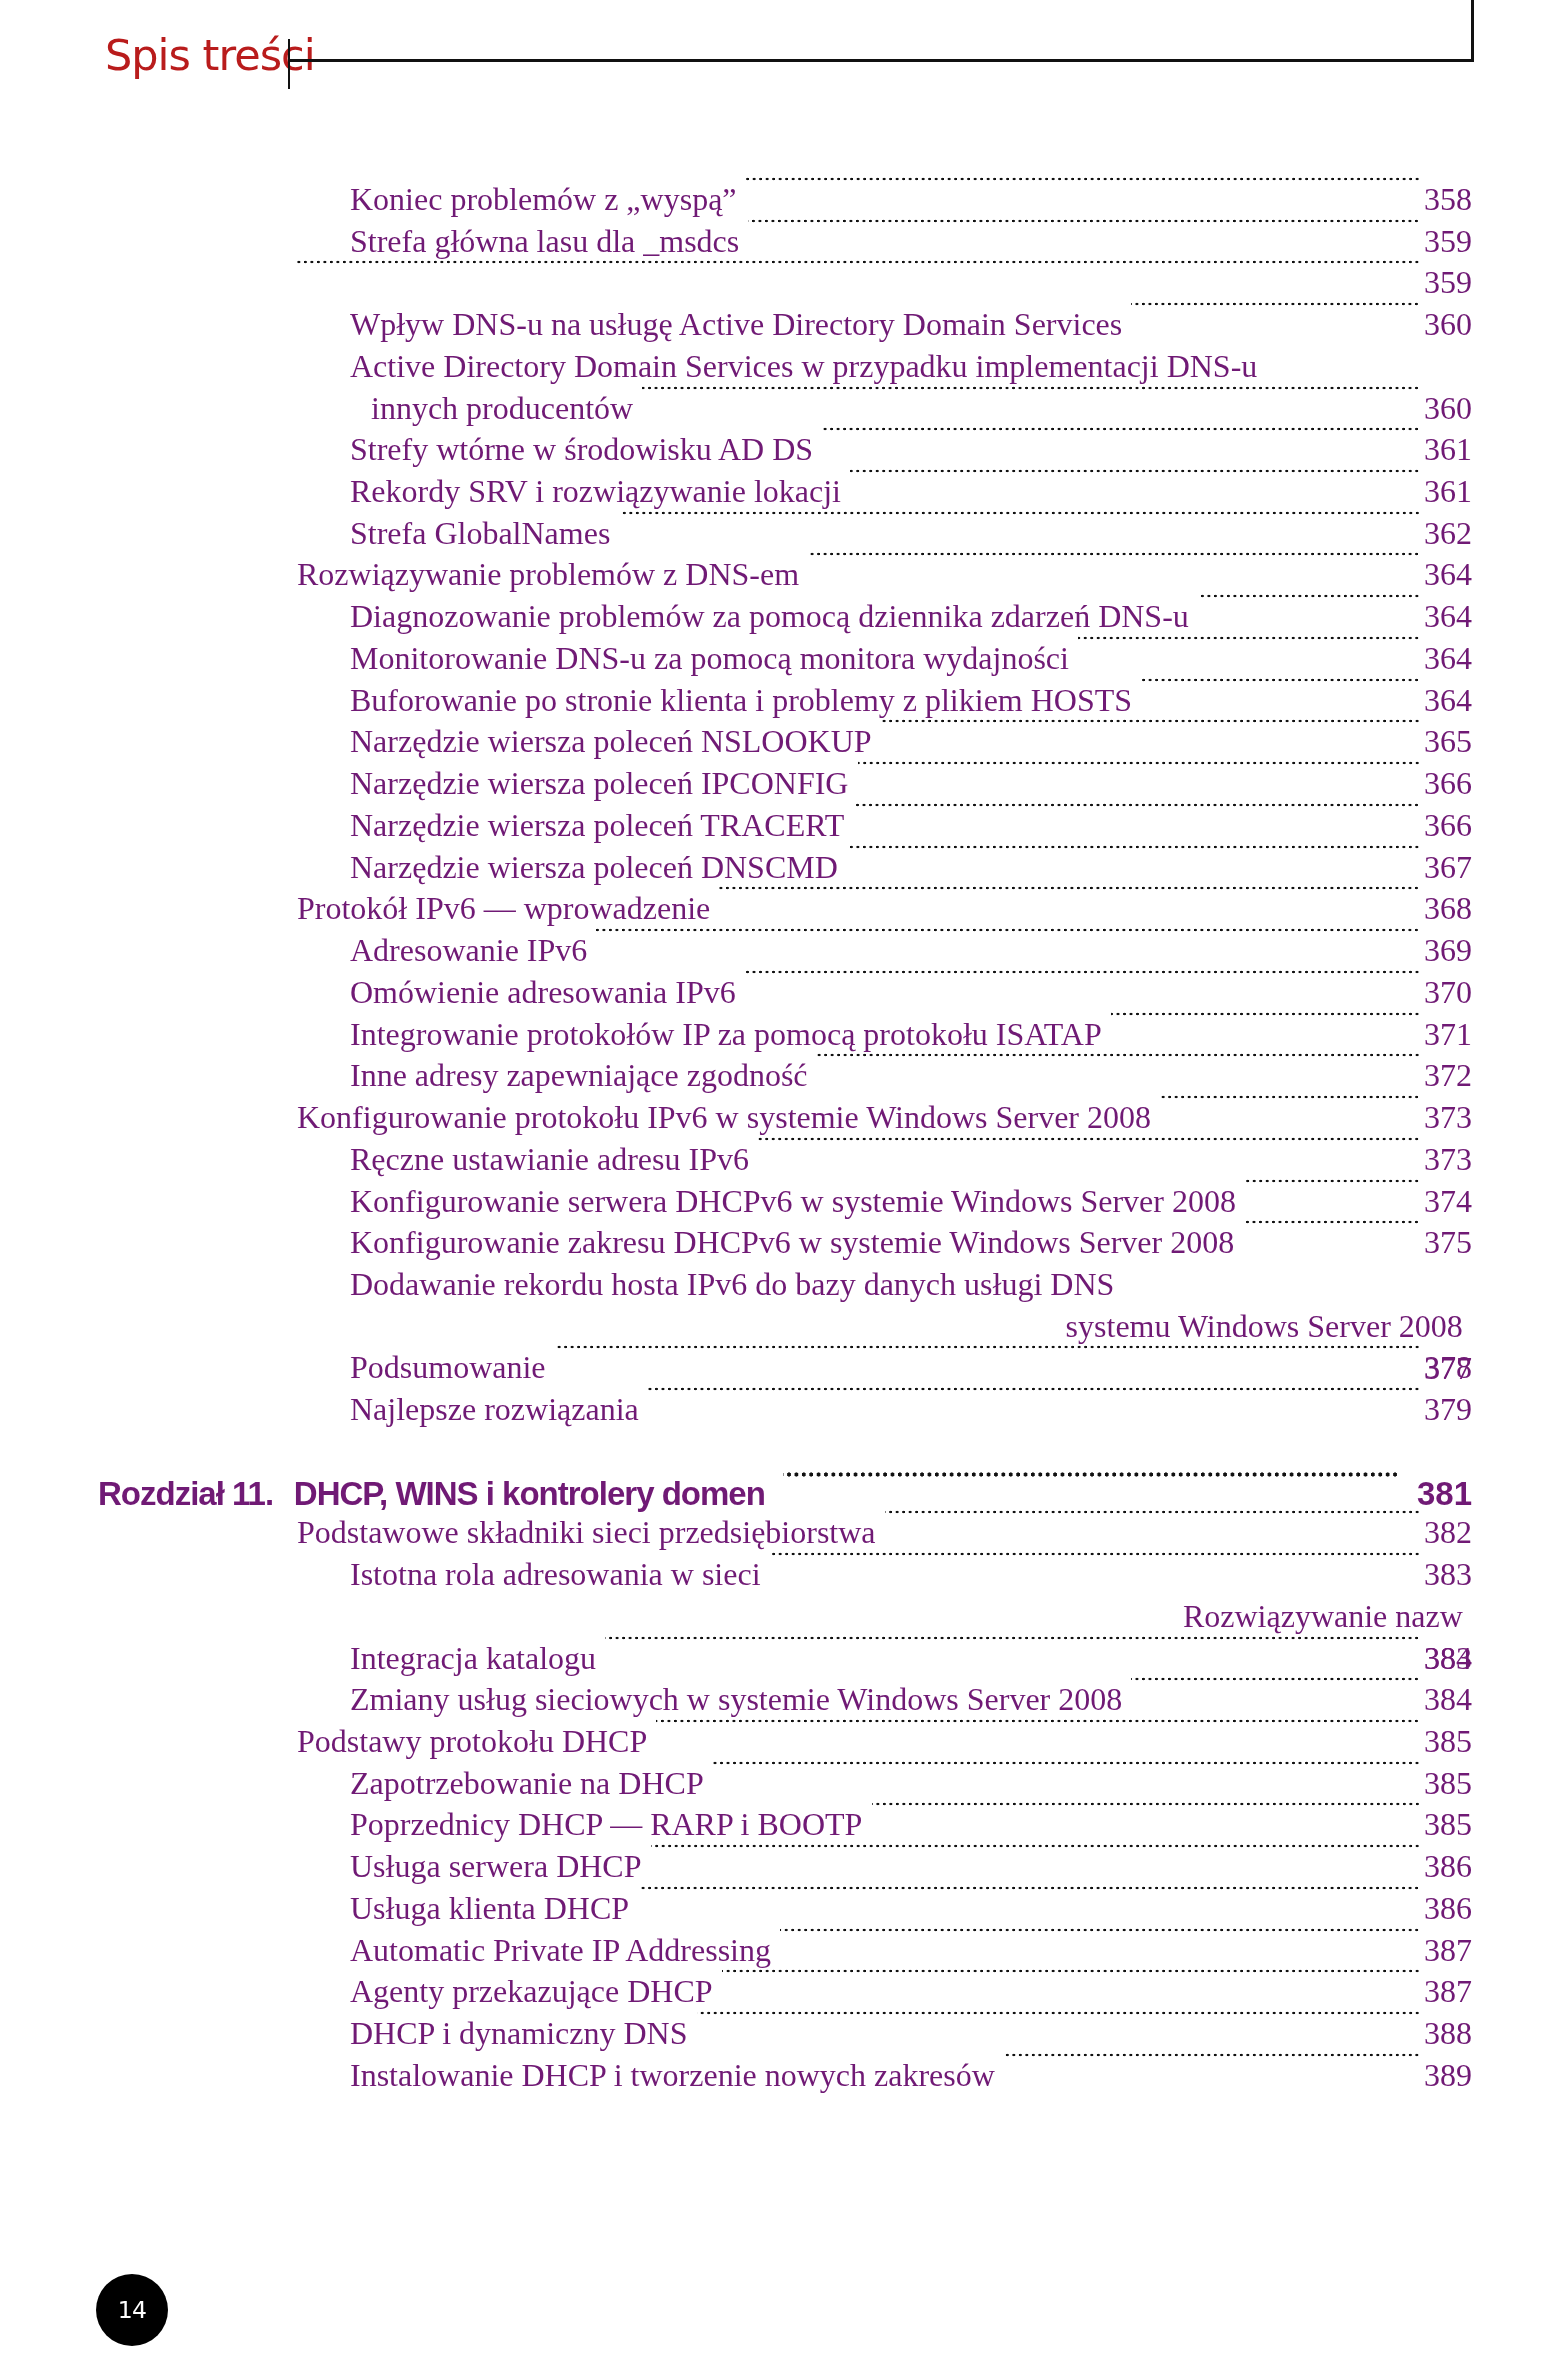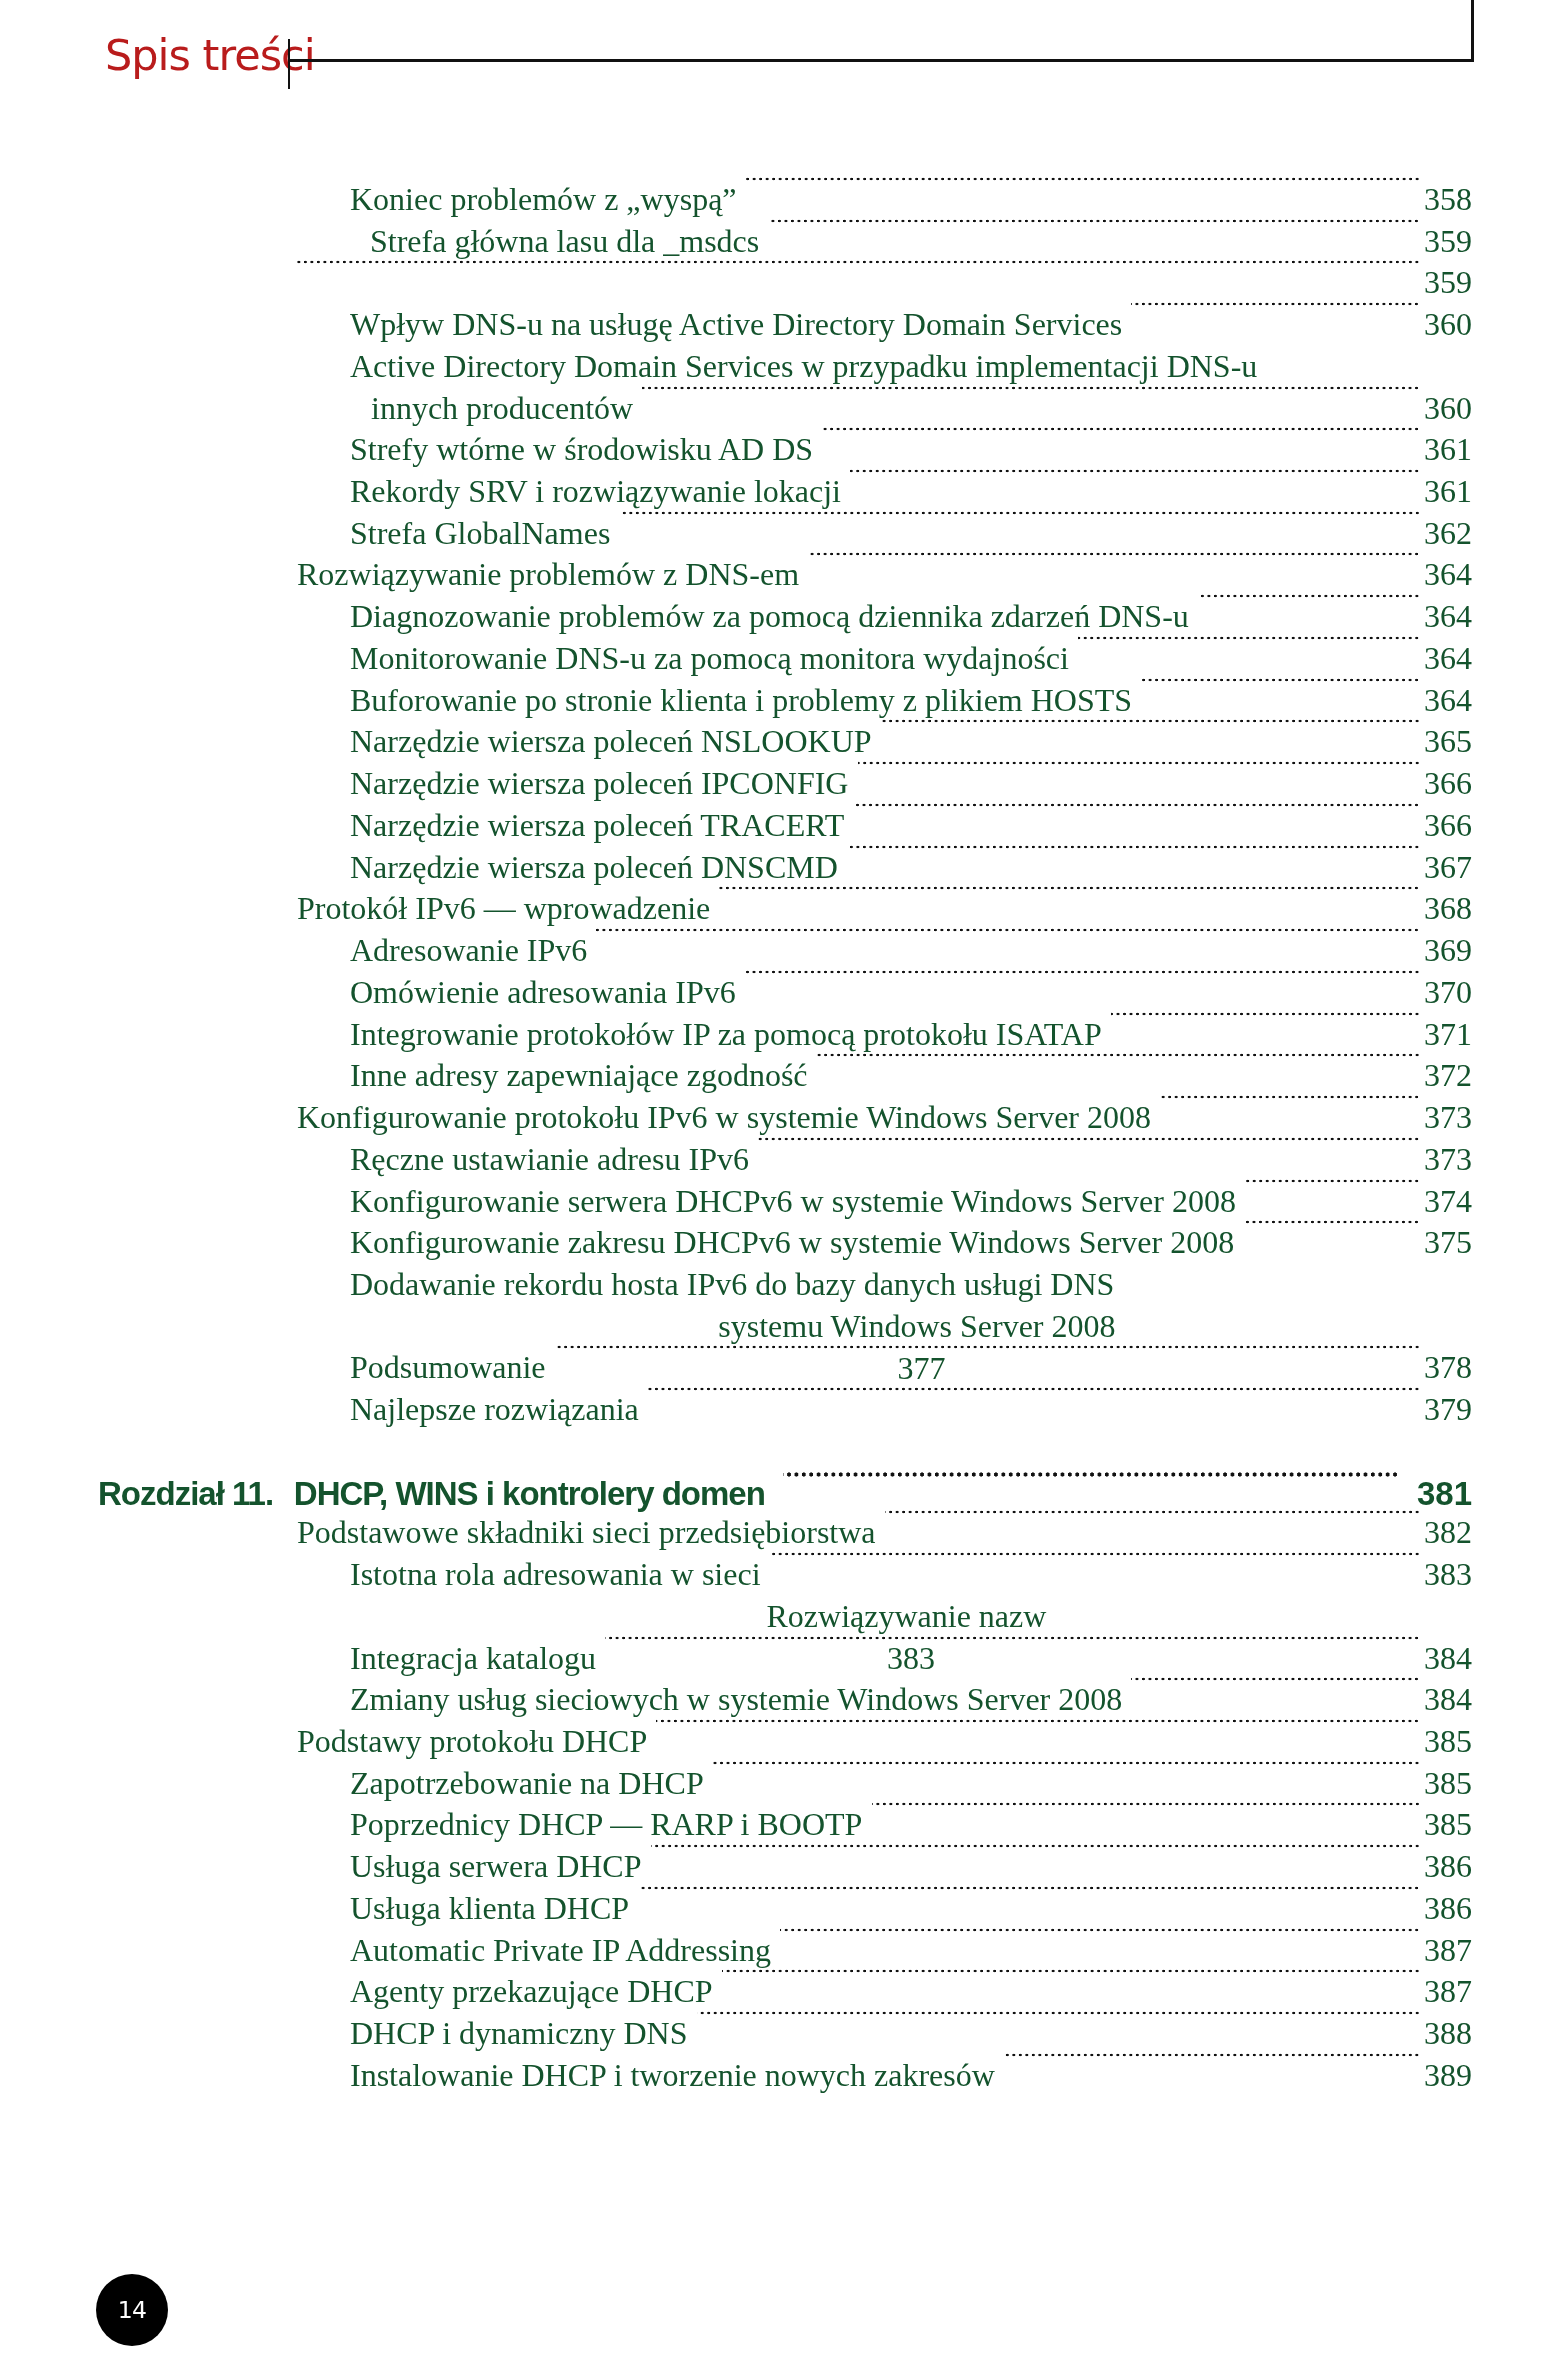--- a/index.html
+++ b/index.html
@@ -12,23 +12,23 @@
     font-family: "DejaVu Sans", sans-serif; font-size: 43px; line-height: 42px;
     letter-spacing: -1px; color: #b91c1c;
   }
   .head-tick { position: absolute; left: 288px; top: 39px; width: 2px; height: 50px; background: #111; }
   .head-rule { position: absolute; left: 288px; top: 59px; width: 1185px; height: 2.6px; background: #111; }
   .head-right { position: absolute; left: 1471px; top: 0px; width: 2.6px; height: 62px; background: #111; }
 
   
   .toc-row {
     position: absolute; right: 83px; height: 42px;
-    display: flex; align-items: center;
+    display: flex; align-items: flex-end;
     font-family: "Liberation Serif", serif; font-size: 32px; line-height: 42px;
-    color: #14532d; white-space: nowrap;
+    color: #701a75; white-space: nowrap;
   }
   .toc-row .t { flex: 0 0 auto; padding-right: 9.2px; }
   .toc-row .dots {
     flex: 1 1 auto; height: 3.9px; align-self: baseline;
     background-image: radial-gradient(circle, #111 1.2px, transparent 1.5px);
     background-size: 6.5px 3.9px; background-repeat: repeat-x; background-position: right 0;
     margin-right: 3.9px; position: relative; top: -0.7px;
   }
   .toc-row .p { flex: 0 0 auto; text-align: right; }
 
@@ -60,21 +60,21 @@
   <div class="head-tick"></div>
   <div class="head-rule"></div>
   <div class="head-right"></div>
 
   <div id="toc-a">
       <div class="toc-row" style="left: 350px; top: 178px;">
         <span class="t">Koniec problemów z „wyspą”</span>
         <span class="dots"></span>
         <span class="p">358</span>
       </div>
-      <div class="toc-row" style="left: 350px; top: 220px; margin-left: 20px;">
+      <div class="toc-row" style="left: 350px; top: 220px;">
         <span class="t">Strefa główna lasu dla _msdcs</span>
         <span class="dots"></span>
         <span class="p">359</span>
       </div>
       <div class="toc-row" style="left: 297px; top: 261px;">
         <span class="dots"></span>
         <span class="p">359</span>
       </div>
       <div class="toc-row" style="left: 350px; top: 303px;">
         <span class="t">Wpływ DNS-u na usługę Active Directory Domain Services</span>

